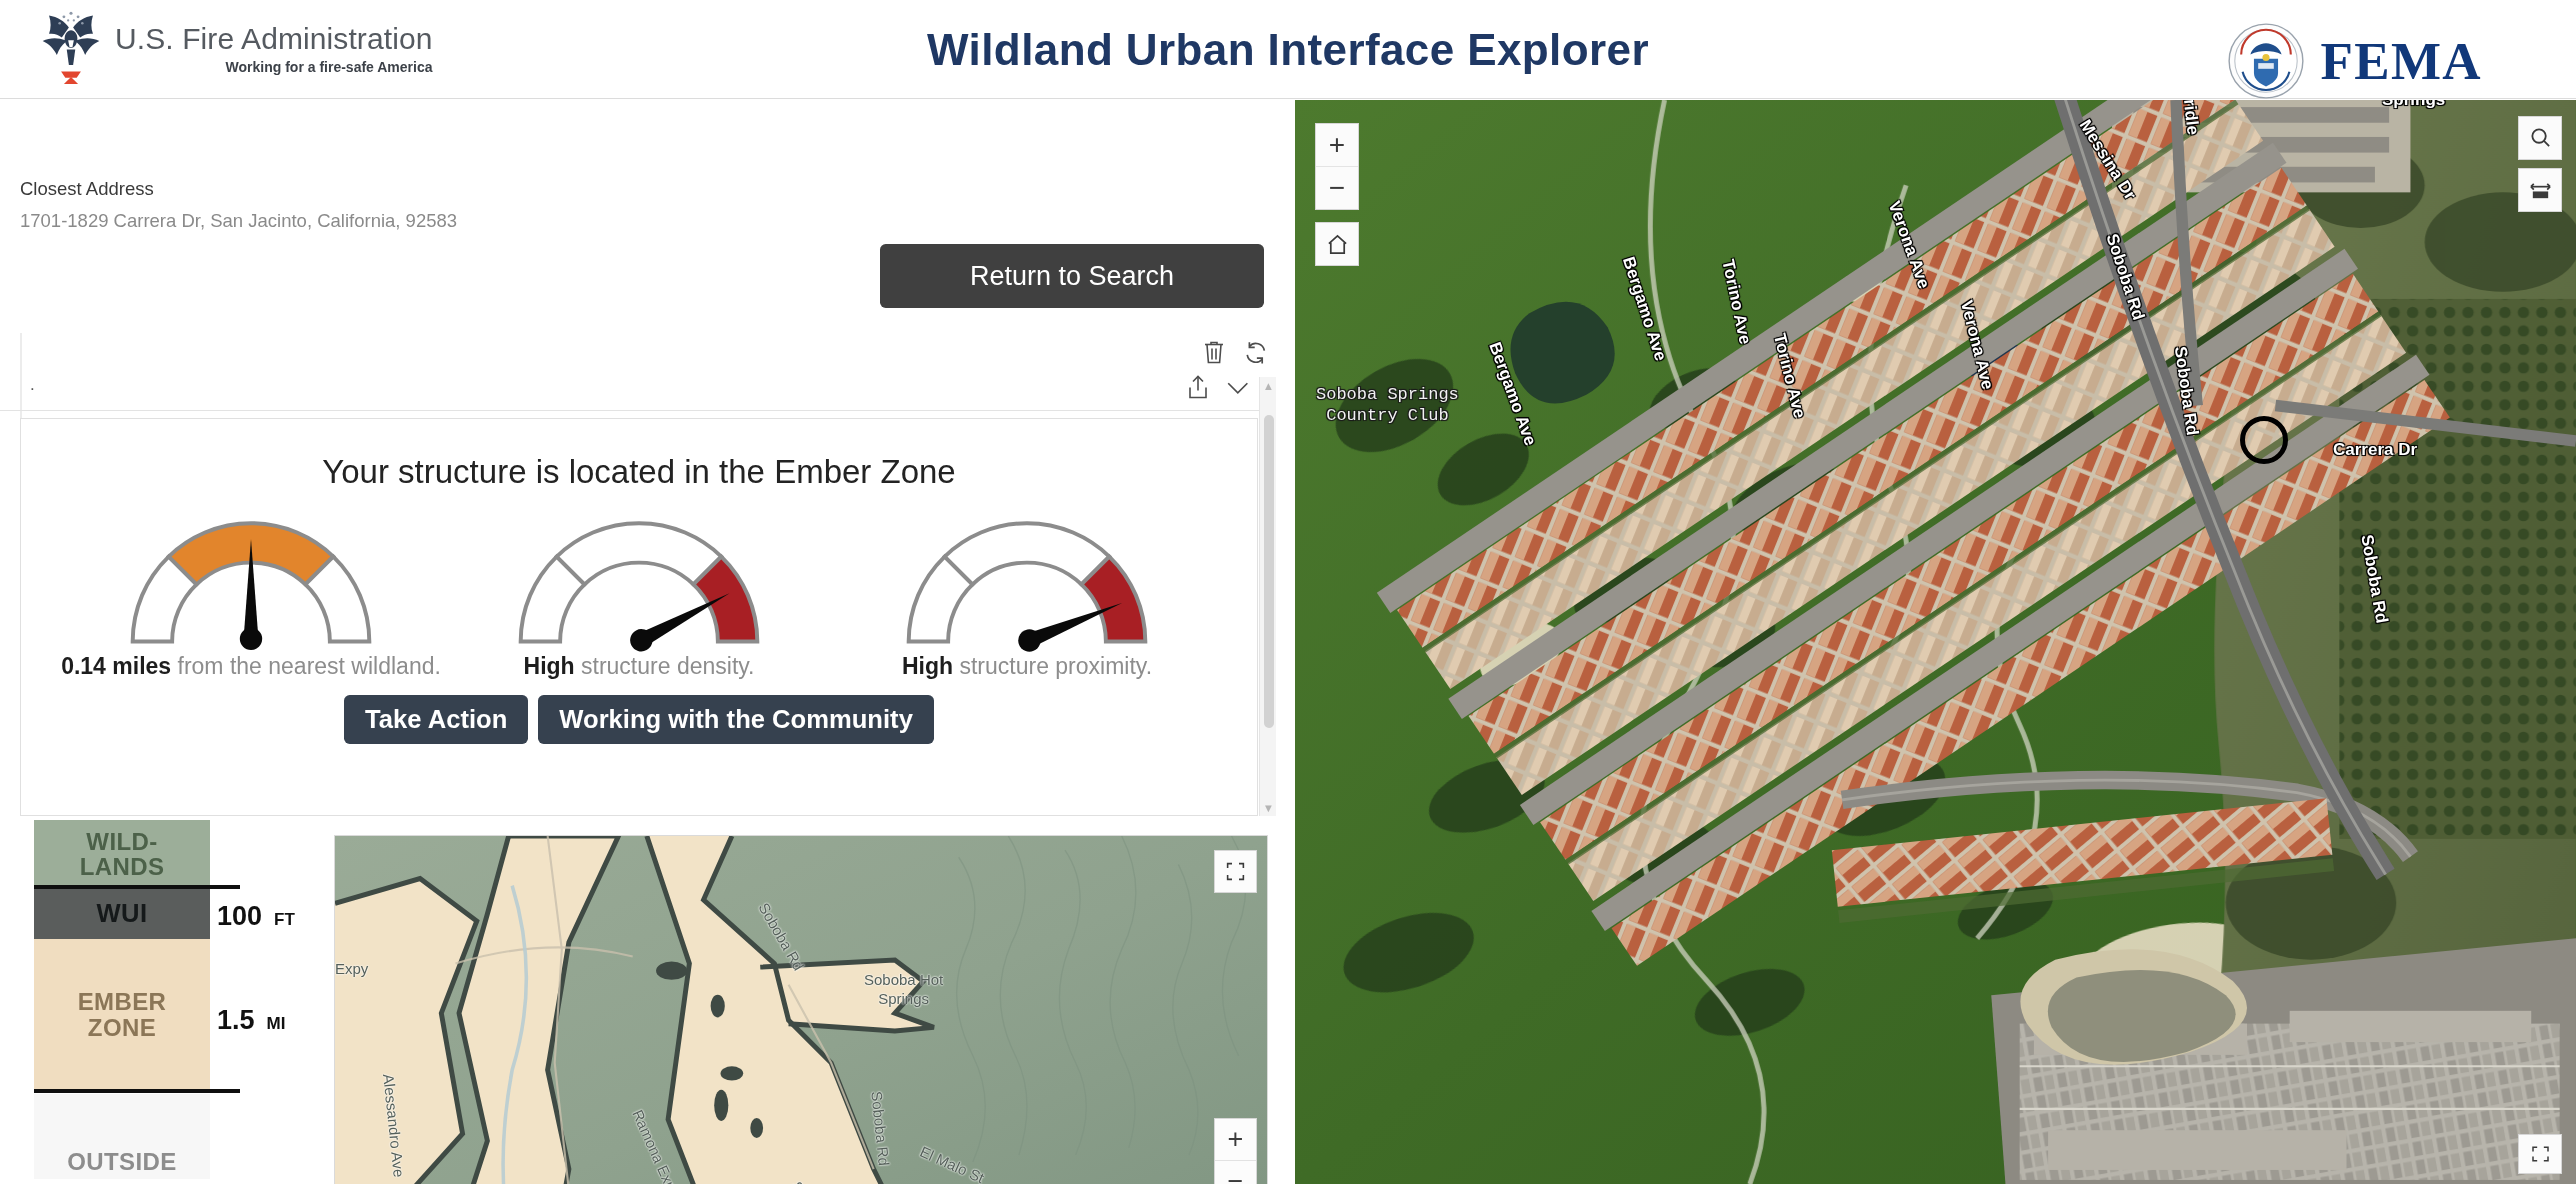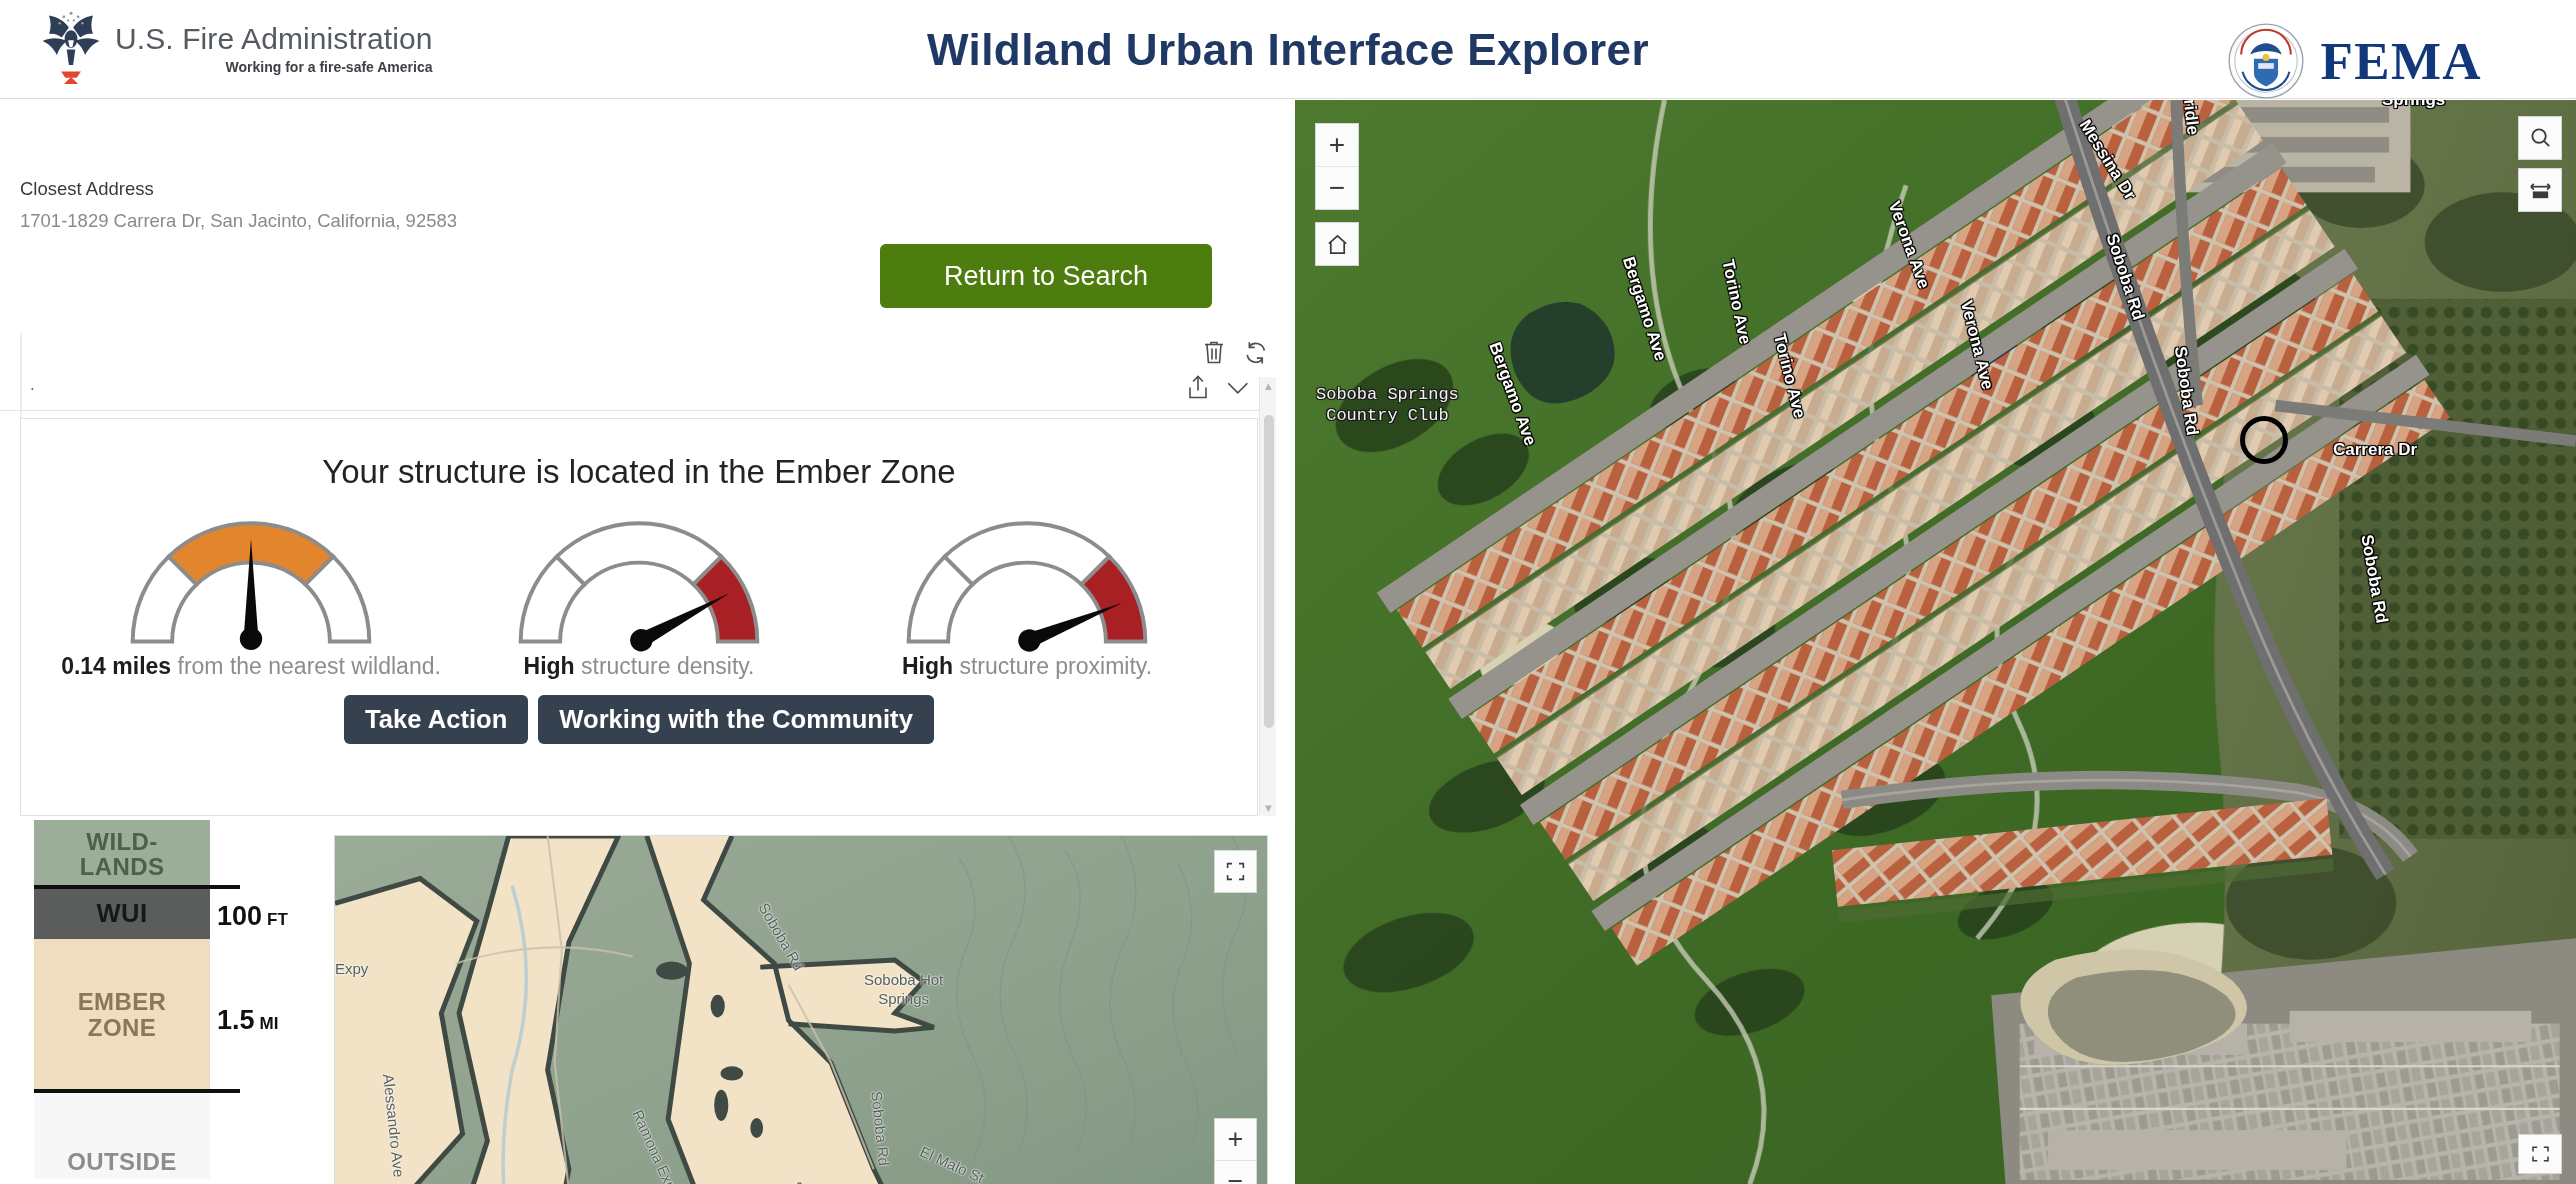--- a/index.html
+++ b/index.html
@@ -49,22 +49,22 @@
   #left-panel {
     position: absolute; left: 0; top: 100px; width: 1293px; height: 1084px;
     background: #ffffff;
   }
   #address-block { position: absolute; left: 20px; top: 78px; }
   #addr-label { font-size: 18.5px; color: #3a3a3a; font-weight: 400; }
   #addr-value { font-size: 18.5px; color: #8a8a8a; margin-top: 10px; }
 
   #return-btn {
     position: absolute; left: 880px; top: 144px;
-    width: 332px; height: 64px;
-    background: #4d7c0f; color: #ffffff;
+    width: 384px; height: 64px;
+    background: #404040; color: #ffffff;
     border: none; border-radius: 5.7px;
     font-family: "Liberation Sans", sans-serif;
     font-size: 27px; cursor: pointer;
     display: flex; align-items: center; justify-content: center;
   }
   .tb-icon {
     position: absolute; width: 33px; height: 33px;
     display: flex; align-items: center; justify-content: center;
     cursor: pointer; color: #4d4d4d;
   }
@@ -162,21 +162,21 @@
   .legend-rule {
     position: absolute; left: 0; width: 206px; height: 4.3px; background: #0f0f0f;
   }
   #rule-top { top: 65px; }
   #rule-bottom { top: 269px; }
   .legend-measure {
     position: absolute; left: 183px; font-weight: 700; color: #111;
     white-space: nowrap;
   }
   .legend-measure .num { font-size: 27px; }
-  .legend-measure .unit { font-size: 17px; margin-left: 5px; }
+  .legend-measure .unit { font-size: 17px; margin-left: 12px; }
   #measure-ft { top: 81px; }
   #measure-mi { top: 185px; }
   #outside-hatch {
     position: absolute; left: 0; top: 274px; width: 176px; height: 57px;
     background:
       repeating-linear-gradient(90deg, #e4e4e4 0 7px, transparent 7px 18.5px),
       repeating-linear-gradient(0deg, #e4e4e4 0 5.7px, transparent 5.7px 15.6px);
     opacity: .9;
   }
 

